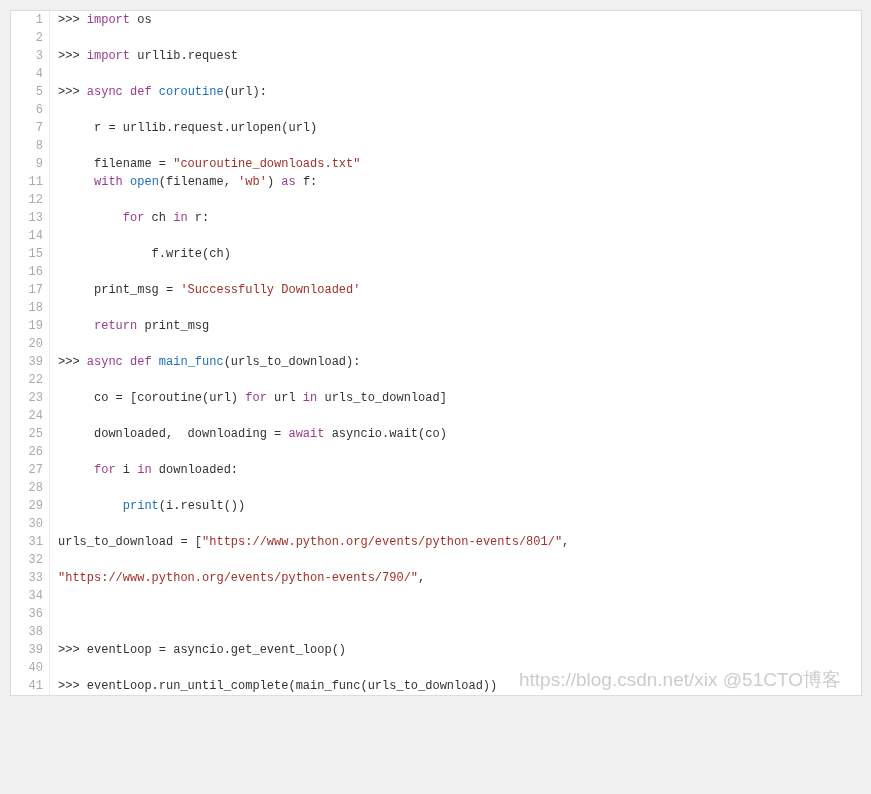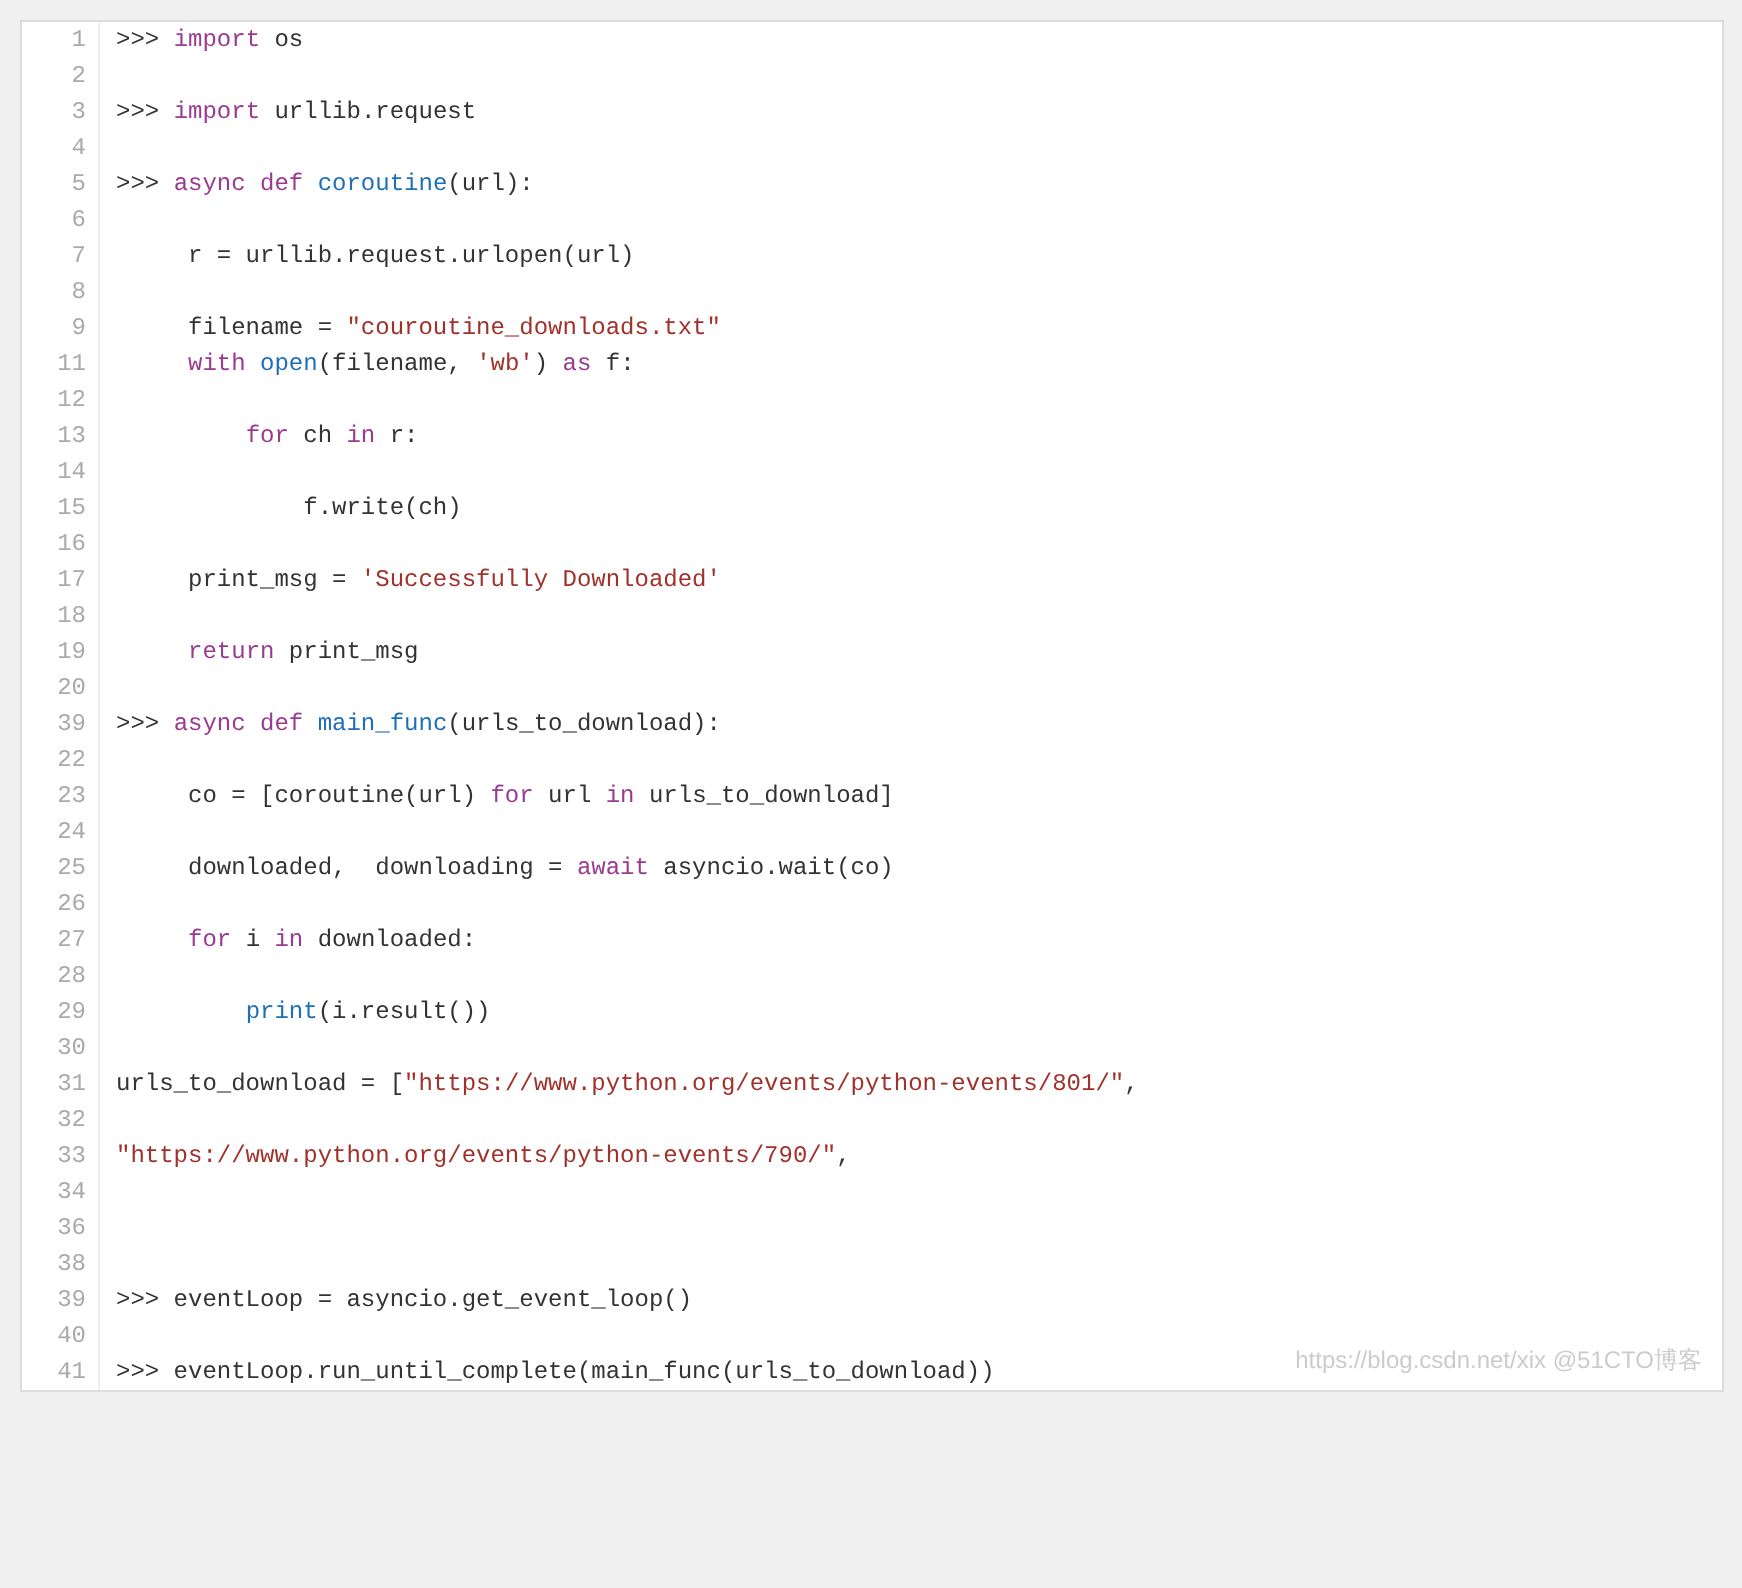--- a/index.html
+++ b/index.html
@@ -4,21 +4,21 @@
 <style>
   body{margin:0;padding:10px;background:#f0f0f0;font-family:Consolas,Monaco,"Courier New",monospace;font-size:12px;line-height:18px}
   .code-box{width:850px;background:#fff;border:1px solid #ddd;margin:0 auto;position:relative}
   .line{display:flex;min-height:18px}
   .gutter{width:32px;text-align:right;padding-right:6px;color:#aaa;user-select:none;border-right:1px solid #eee;flex:none}
   .code{padding-left:8px;white-space:pre;color:#333}
   .p{color:#9a3b90}  
   .b{color:#1e6fb8}  
   .s{color:#a0322b}  
   .n{color:#333}
-  .watermark{position:absolute;right:10px;bottom:6px;color:#ccc;font-family:Arial,sans-serif;font-size:12px}
+  .watermark{position:absolute;right:20px;bottom:6px;color:#ccc;font-family:Arial,sans-serif;font-size:19px}
 </style>
 </head>
 <body>
 
 <div class="code-box">
   <div id="lines">
       <div class="line">
         <div class="gutter">1</div>
         <div class="code"><span class="n">&gt;&gt;&gt; </span><span class="p">import</span><span class="n"> os</span></div>
       </div>

